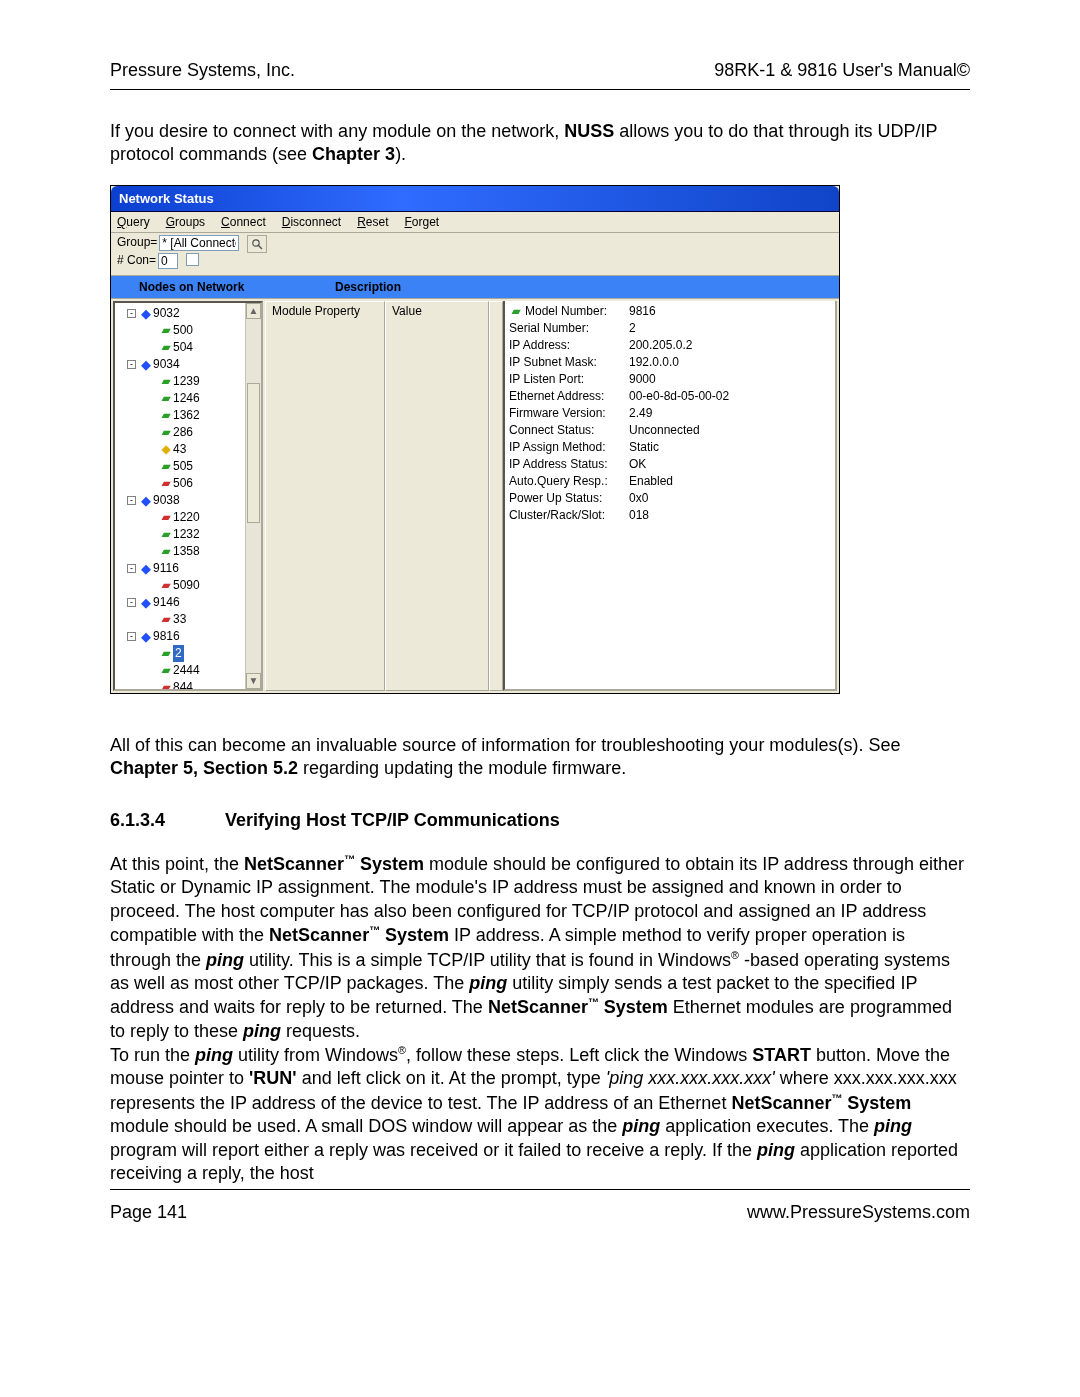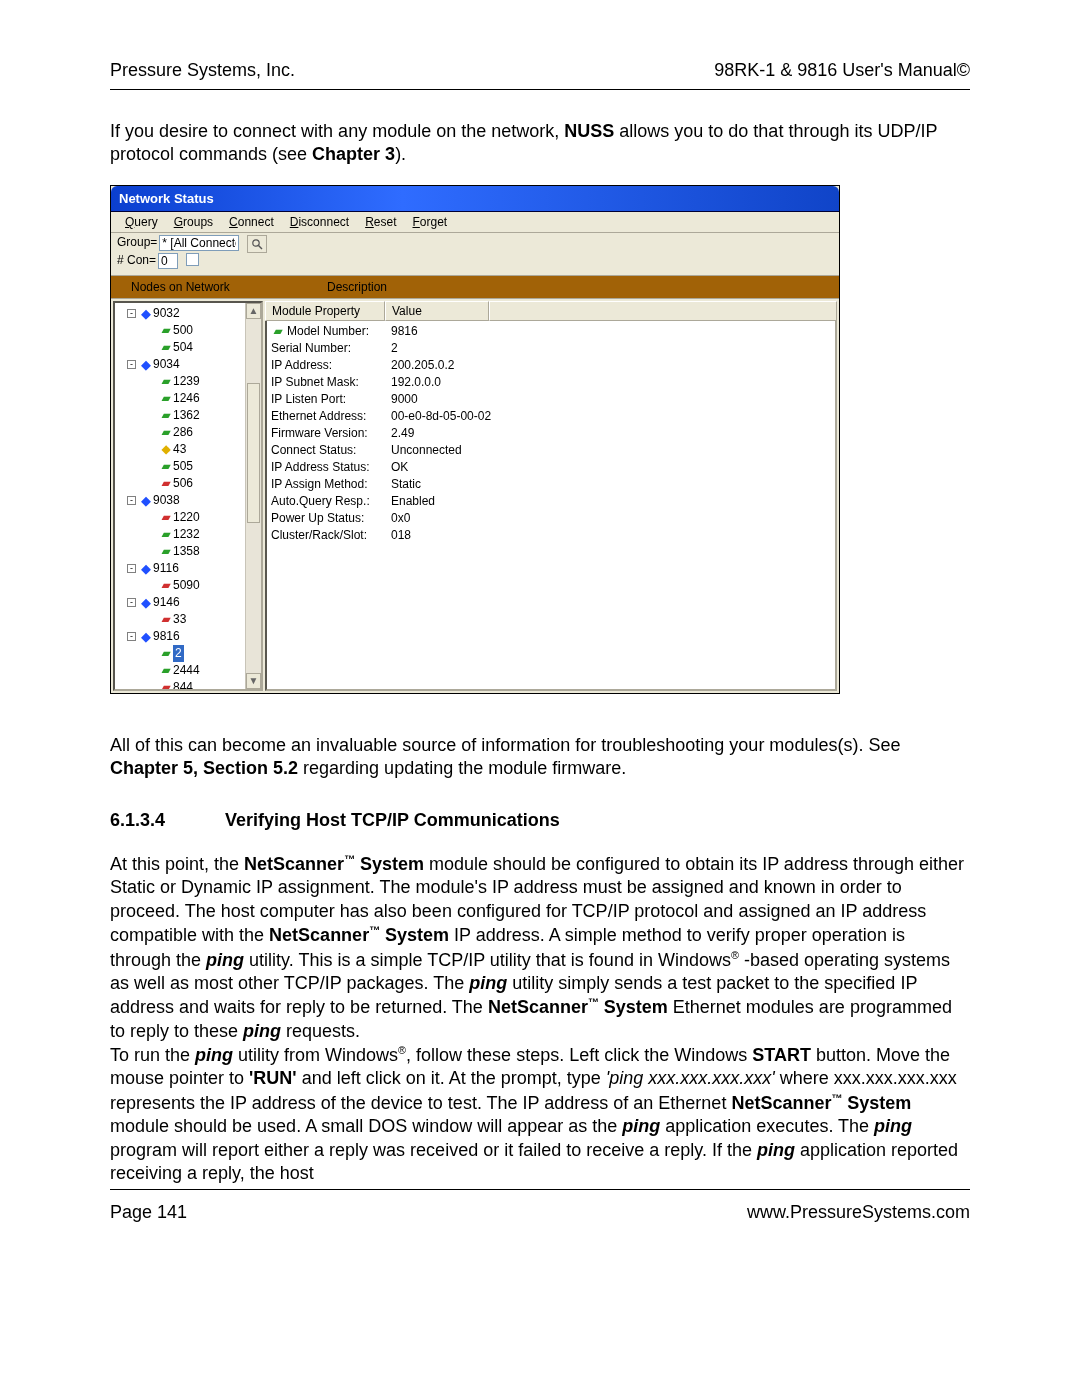--- a/index.html
+++ b/index.html
@@ -55,21 +55,21 @@
     font-size: 13px;
     padding: 5px 8px;
     border-top-left-radius: 6px;
     border-top-right-radius: 6px;
     border-bottom: 1px solid #003;
   }
   .menubar {
     background: #ece9d8;
     display: flex;
     gap: 4px;
-    padding: 2px 8px;
+    padding: 2px 0;
     border-bottom: 1px solid #aca899;
   }
   .menu-item {
     padding: 1px 6px;
     font-size: 12px;
   }
   .menu-item u { text-decoration: underline; }
   .toolbar {
     background: #ece9d8;
     padding: 2px 6px 4px 6px;
@@ -86,23 +86,24 @@
   }
   .toolbar-checkbox {
     width: 13px; height: 13px; border: 1px solid #7f9db9; background: #fff; display: inline-block; margin-left: 6px;
   }
   .lens-btn {
     width: 20px; height: 18px; border: 1px solid #aca899; background: #ece9d8; display: inline-flex; align-items: center; justify-content: center; margin-left: 6px;
   }
   .panel-headers {
     display: flex;
     font-size: 12px;
-    padding: 4px 6px 4px 20px;
-    background: #a16207;
+    padding: 4px 6px 4px 28px;
+    background: #3b82f6;
     border-bottom: 1px solid #aca899;
+    font-weight: bold;
   }
   .panel-headers .h1 { width: 196px; }
   .panel-area {
     display: flex;
     align-items: stretch;
     background: #ece9d8;
   }
   
   .tree-container {
     width: 150px;
@@ -137,21 +138,21 @@
     height:16px; background:#ece9d8; border:1px solid #aca899; display:flex; align-items:center; justify-content:center; font-size:10px; color:#666;
   }
   .scroll-thumb {
     position:absolute; left:1px; right:1px; top:80px; height:140px; background:#ece9d8; border:1px solid #aca899;
   }
   
   .prop-container {
     flex: 1;
     margin: 2px 2px 2px 0;
     display:flex;
-    flex-direction: column;
+    flex-direction: row;
   }
   .prop-header {
     display:flex;
     font-size: 12px;
   }
   .prop-header .col {
     background: #ece9d8;
     border: 1px solid #fff;
     border-right-color: #aca899;
     border-bottom-color: #aca899;
@@ -408,29 +409,29 @@
               <span class="pv">2.49</span>
             </div>
             <div class="prop-row">
               <span class="pk">
                 <span>Connect Status:</span>
               </span>
               <span class="pv">Unconnected</span>
             </div>
             <div class="prop-row">
               <span class="pk">
+                <span>IP Assign Method:</span>
+              </span>
+              <span class="pv">Static</span>
+            </div>
+            <div class="prop-row">
+              <span class="pk">
                 <span>IP Address Status:</span>
               </span>
               <span class="pv">OK</span>
-            </div>
-            <div class="prop-row">
-              <span class="pk">
-                <span>IP Assign Method:</span>
-              </span>
-              <span class="pv">Static</span>
             </div>
             <div class="prop-row">
               <span class="pk">
                 <span>Auto.Query Resp.:</span>
               </span>
               <span class="pv">Enabled</span>
             </div>
             <div class="prop-row">
               <span class="pk">
                 <span>Power Up Status:</span>

